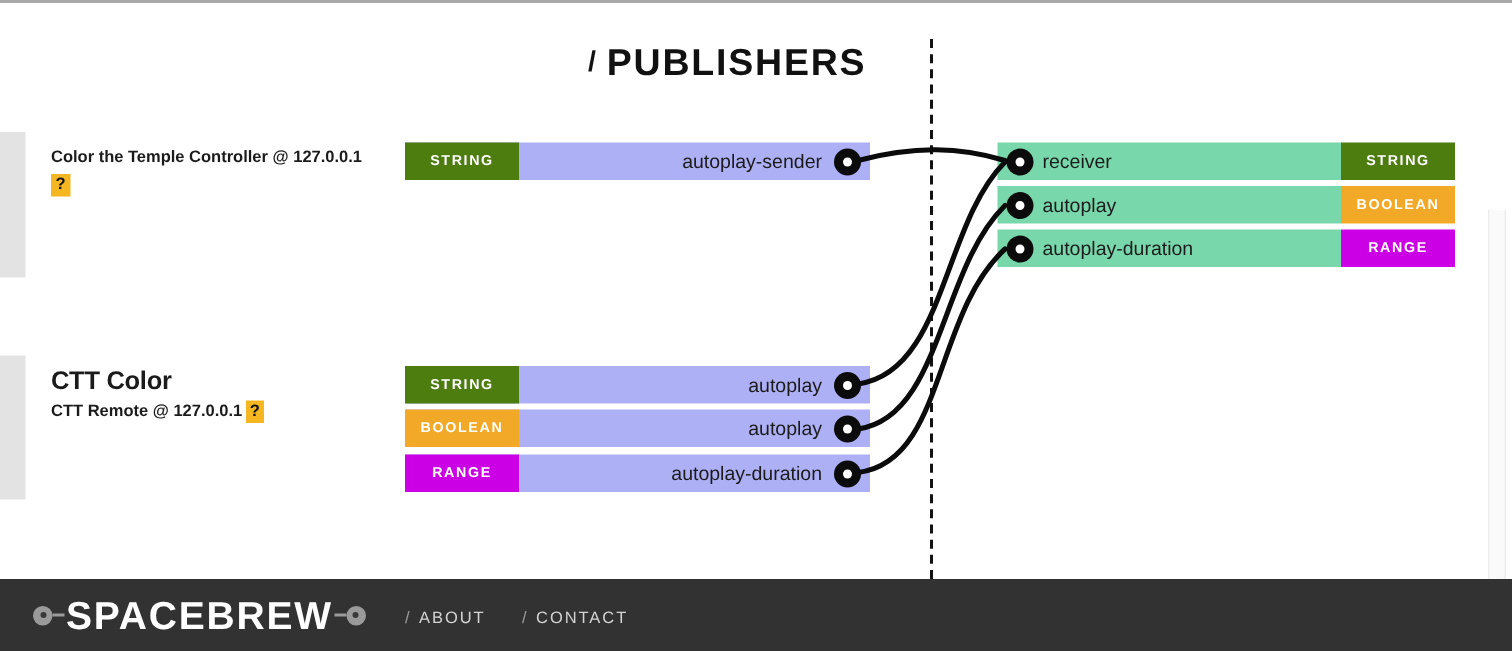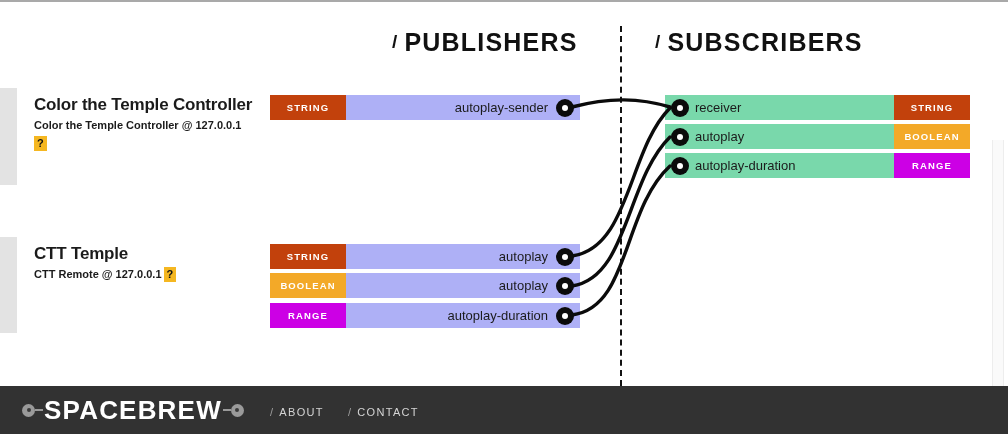--- a/index.html
+++ b/index.html
@@ -119,21 +119,21 @@
     position: absolute;
     top: 0; height: 25px; width: 76px;
     color: #ffffff;
     font-size: 9.5px;
     font-weight: bold;
     letter-spacing: 1.1px;
     display: flex;
     align-items: center;
     justify-content: center;
   }
-  .t-string  { background: #c2410c; }
+  .t-string  { background: #4d7c0f; }
   .t-boolean { background: #f3a928; }
   .t-range   { background: #cc00e5; }
 
   .ep-label {
     position: absolute;
     top: 0; height: 25px;
     display: flex; align-items: center;
     font-size: 13px;
     color: #1b1b1b;
     white-space: nowrap;
@@ -223,29 +223,25 @@
 <body>
 
 <div id="app">
 
   <div class="top-rule"></div>
   <div class="scroll-track"></div>
 
   <div class="col-head" id="head-publishers">
     <span class="slash">/</span><span>PUBLISHERS</span>
   </div>
-  <div class="col-head" id="head-subscribers">
-    <span class="slash">/</span><span>SUBSCRIBERS</span>
-  </div>
 
   <div class="divider"></div>
 
   <div class="client-tab" style="top:88px;height:97px;"></div>
   <div class="client-info" style="top:95px;">
-    <div class="client-name">Color the Temple Controller</div>
     <div class="client-sub">Color the Temple Controller @ 127.0.0.1</div>
     <span class="help-badge block">?</span>
   </div>
 
   <div class="ep-row" style="left:270px;top:95px;width:310px;">
     <div class="ep-bar pub-bar" style="left:0;width:310px;"></div>
     <div class="type-chip t-string" style="left:0;">STRING</div>
     <div class="ep-label pub-label" style="left:80px;right:32px;width:auto;">autoplay-sender</div>
     <div class="knob pub"></div>
   </div>
@@ -264,21 +260,21 @@
   </div>
   <div class="ep-row" style="left:665px;top:153px;width:305px;">
     <div class="ep-bar sub-bar" style="left:0;width:229px;"></div>
     <div class="ep-label sub-label">autoplay-duration</div>
     <div class="type-chip t-range" style="left:229px;">RANGE</div>
     <div class="knob sub"></div>
   </div>
 
   <div class="client-tab" style="top:237px;height:96px;"></div>
   <div class="client-info" style="top:244px;">
-    <div class="client-name">CTT Temple</div>
+    <div class="client-name">CTT Color</div>
     <div class="client-sub"><span>CTT Remote @ 127.0.0.1</span><span class="help-badge">?</span></div>
   </div>
 
   <div class="ep-row" style="left:270px;top:244px;width:310px;">
     <div class="ep-bar pub-bar" style="left:0;width:310px;"></div>
     <div class="type-chip t-string" style="left:0;">STRING</div>
     <div class="ep-label pub-label" style="left:80px;right:32px;width:auto;">autoplay</div>
     <div class="knob pub"></div>
   </div>
   <div class="ep-row" style="left:270px;top:273px;width:310px;">

